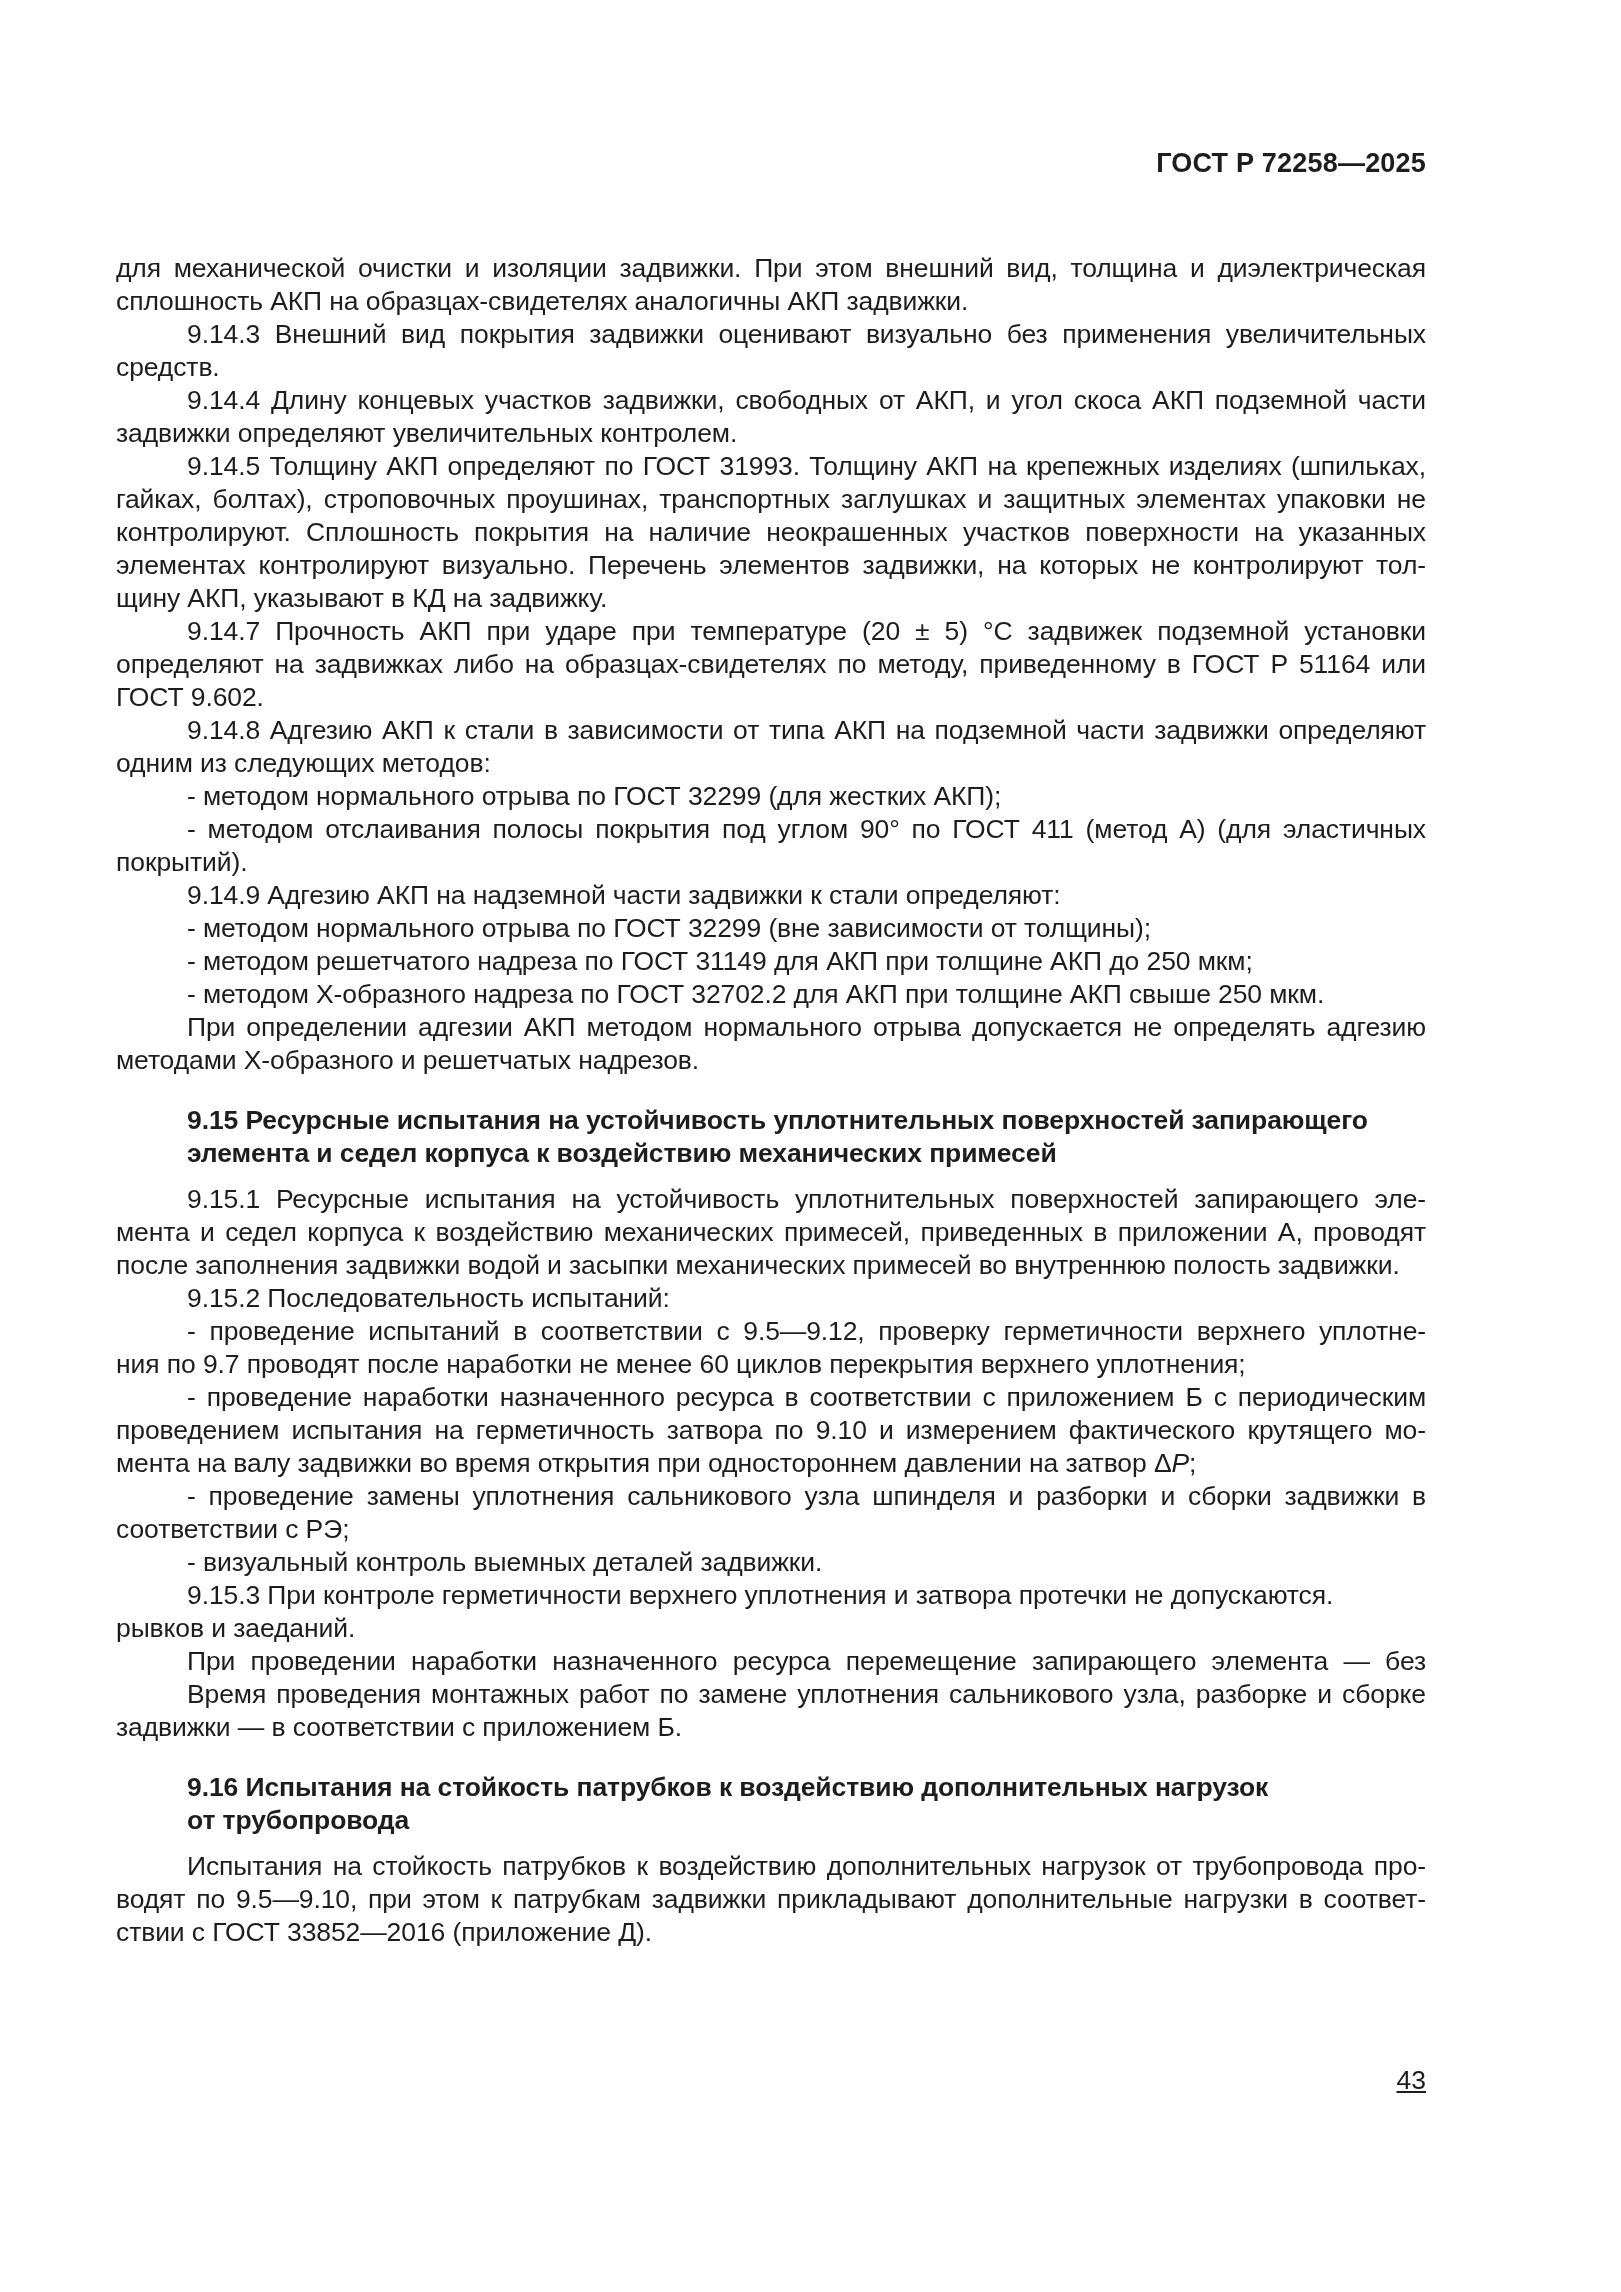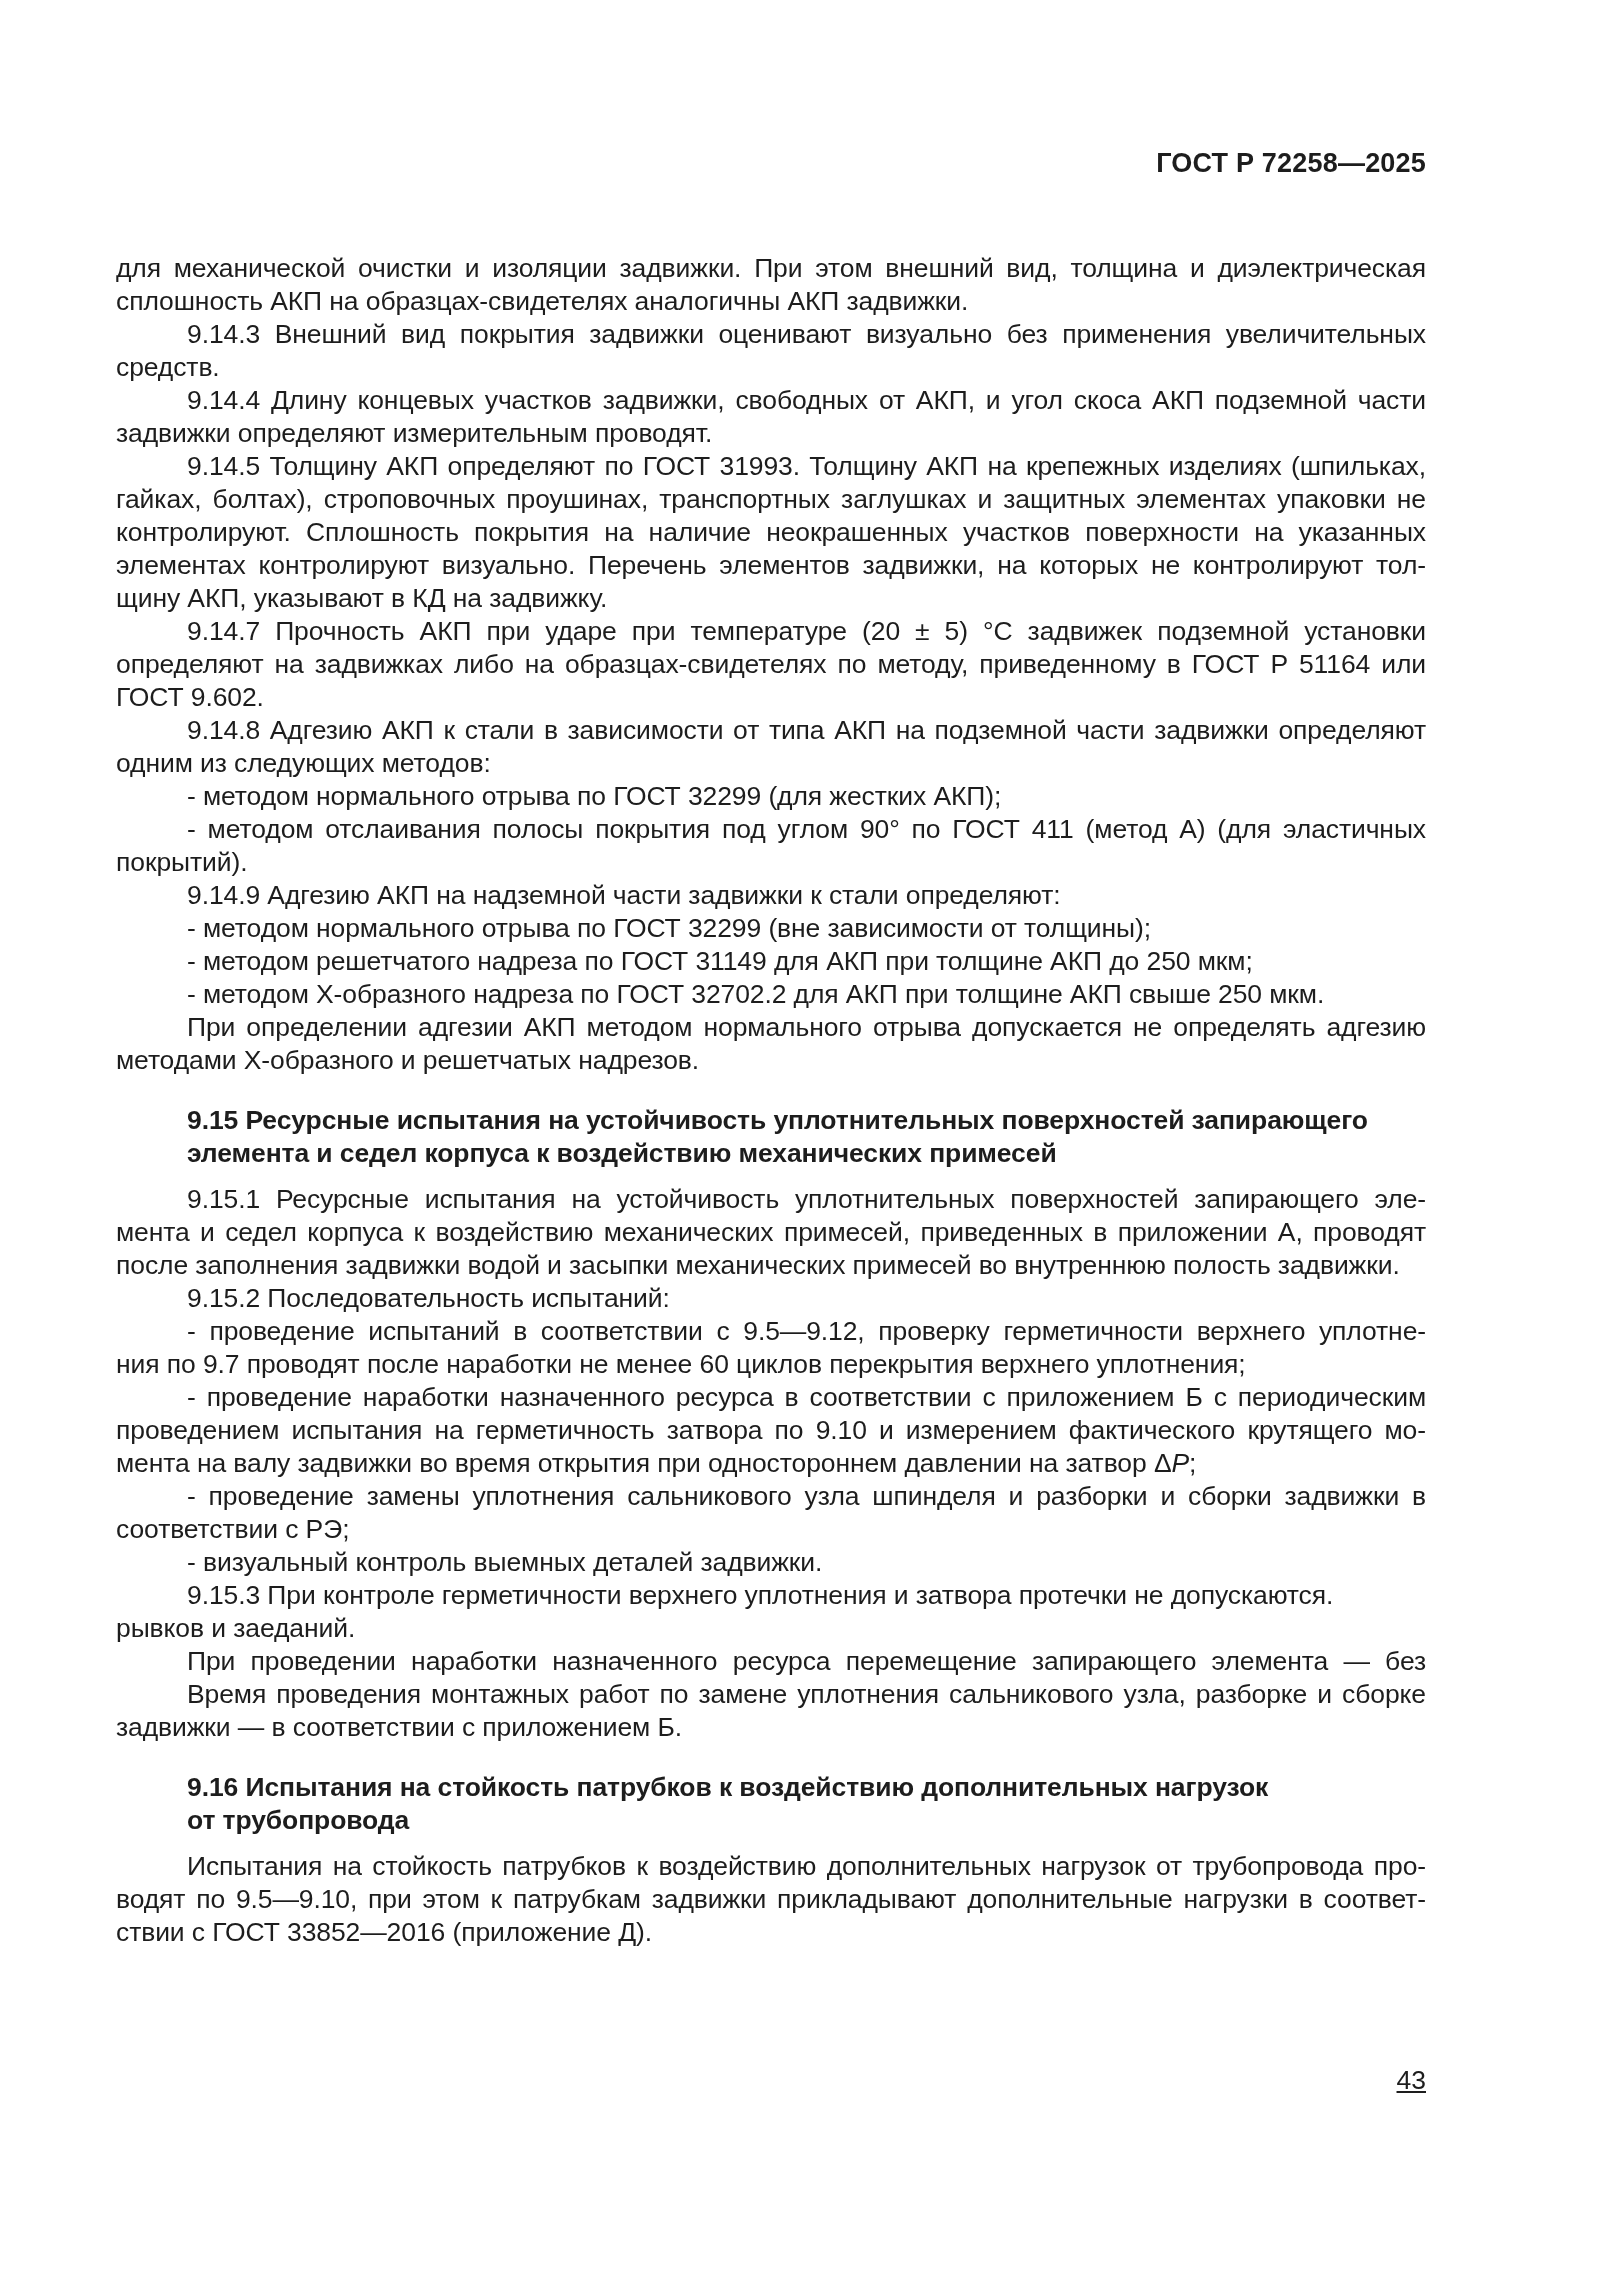--- a/index.html
+++ b/index.html
@@ -75,21 +75,21 @@
       <div class="block paragraph">
         <div class="line">для механической очистки и изоляции задвижки. При этом внешний вид, толщина и диэлектрическая</div>
         <div class="line last">сплошность АКП на образцах-свидетелях аналогичны АКП задвижки.</div>
       </div>
       <div class="block paragraph">
         <div class="line first-indent">9.14.3 Внешний вид покрытия задвижки оценивают визуально без применения увеличительных</div>
         <div class="line last">средств.</div>
       </div>
       <div class="block paragraph">
         <div class="line first-indent">9.14.4 Длину концевых участков задвижки, свободных от АКП, и угол скоса АКП подземной части</div>
-        <div class="line last">задвижки определяют измерительным проводят.</div>
+        <div class="line last">задвижки определяют увеличительных контролем.</div>
       </div>
       <div class="block paragraph">
         <div class="line first-indent">9.14.5 Толщину АКП определяют по ГОСТ 31993. Толщину АКП на крепежных изделиях (шпильках,</div>
         <div class="line">гайках, болтах), строповочных проушинах, транспортных заглушках и защитных элементах упаковки не</div>
         <div class="line">контролируют. Сплошность покрытия на наличие неокрашенных участков поверхности на указанных</div>
         <div class="line">элементах контролируют визуально. Перечень элементов задвижки, на которых не контролируют тол-</div>
         <div class="line last">щину АКП, указывают в КД на задвижку.</div>
       </div>
       <div class="block paragraph">
         <div class="line first-indent">9.14.7 Прочность АКП при ударе при температуре (20 ± 5) °С задвижек подземной установки</div>

